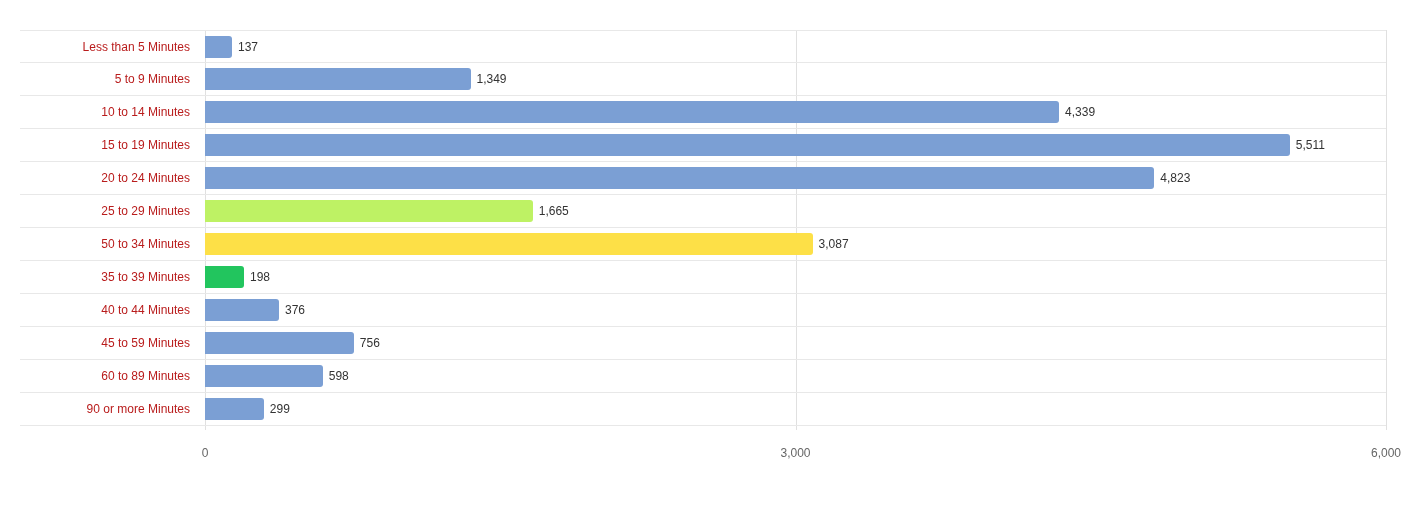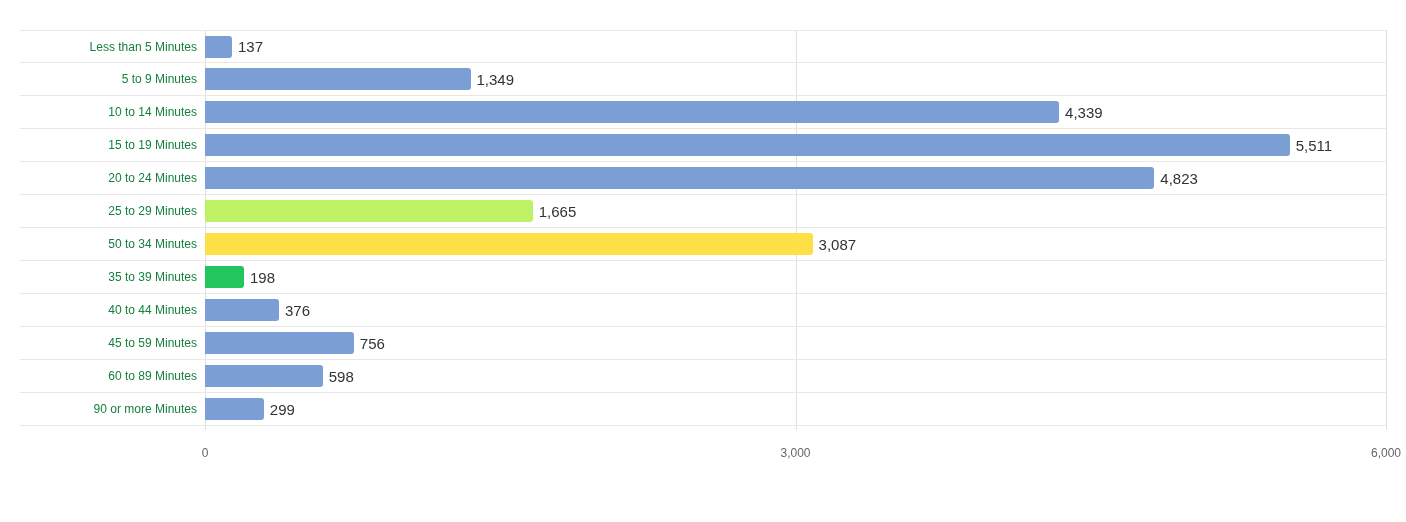--- a/index.html
+++ b/index.html
@@ -52,22 +52,22 @@
       border-bottom: 1px solid #e8e8e8;
       position: relative;
     }
     .bar-row:first-child {
       border-top: 1px solid #e8e8e8;
     }
     .bar-label {
       width: 185px;
       min-width: 185px;
       font-size: 12px;
-      color: #15803d;
-      padding-right: 8px;
+      color: #b91c1c;
+      padding-right: 15px;
       text-align: right;
       white-space: nowrap;
     }
     .bar-track {
       flex: 1;
       height: 100%;
       position: relative;
       display: flex;
       align-items: center;
     }
@@ -75,21 +75,21 @@
       height: 22px;
       border-radius: 0 3px 3px 0;
       background: #7b9fd4;
       position: relative;
       display: flex;
       align-items: center;
     }
     .bar-value {
       position: absolute;
       left: calc(100% + 6px);
-      font-size: 15px;
+      font-size: 12px;
       color: #333;
       white-space: nowrap;
     }
     
     .grid-lines {
       position: absolute;
       top: 0;
       left: 185px;
       right: 0;
       bottom: 30px;

